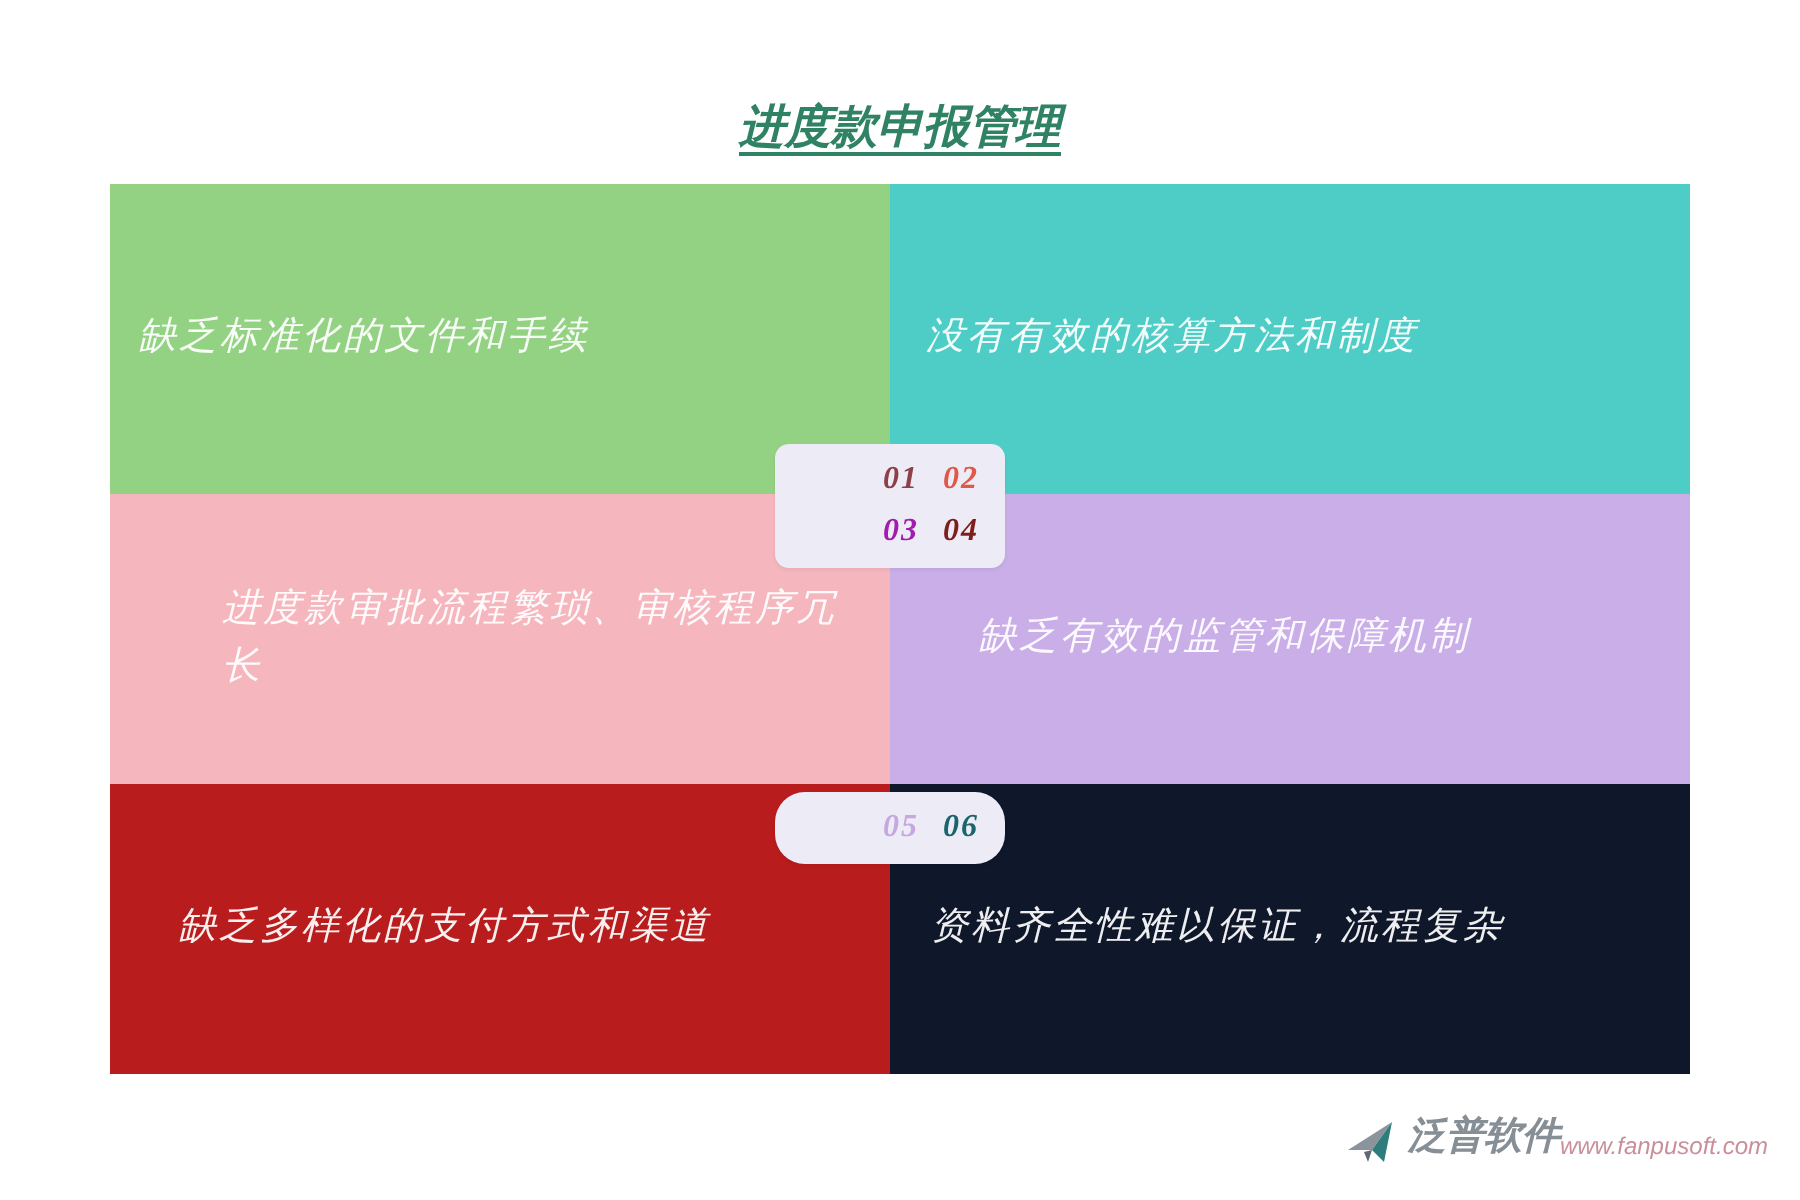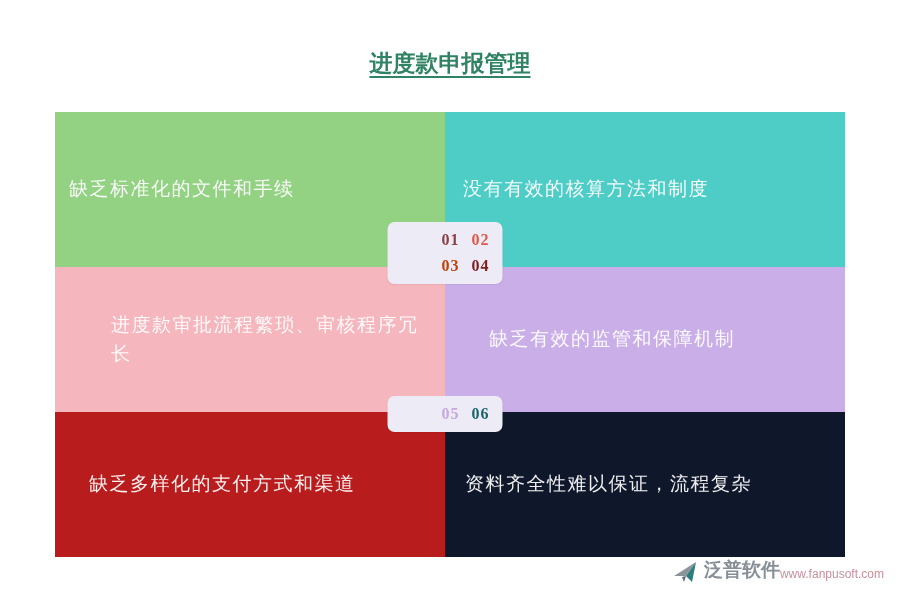--- a/index.html
+++ b/index.html
@@ -1,26 +1,27 @@
 <!DOCTYPE html>
 <html><head>
 <meta charset="utf-8">
 <style>
   html,body{margin:0;padding:0;background:#ffffff;}
   .page{
     position:relative;width:900px;height:600px;background:#ffffff;overflow:hidden;
     font-family:"Liberation Serif","DejaVu Serif",serif;
+    font-style:italic;
   }
   .title{
     position:absolute;top:48px;left:0;width:100%;margin:0;
     text-align:center;font-size:23px;font-weight:bold;
     text-decoration:underline;text-underline-offset:5px;
   }
   .grid{
-    position:absolute;left:55px;top:112px;width:844px;height:445px;
+    position:absolute;left:55px;top:92px;width:844px;height:445px;
     display:grid;grid-template-columns:390px 400px;grid-template-rows:155px 145px 145px;border-radius:31px;
   }
   .panel{
     display:flex;align-items:center;
     color:rgba(255,255,255,0.93);font-size:19px;letter-spacing:1.5px;
     line-height:1.5;box-sizing:border-box;
   }
   .p1{padding-left:14px;}
   .p2{padding:0 22px 0 56px;}
   .p3{padding-left:18px;}
@@ -28,21 +29,21 @@
   .p5{padding-left:14px;}
   .p6{padding-left:20px;}
   .badge{
     position:absolute;left:445px;transform:translateX(-50%);
     background:#edecf6;border-radius:7px;
     display:flex;flex-direction:column;gap:8px;
     padding:9px 13px;font-size:16px;font-weight:bold;letter-spacing:1px;
     box-shadow:0 1px 2px rgba(0,0,0,0.06);
   }
   .badge1{top:222px;}
-  .badge2{top:396px;}
+  .badge2{top:396px;border-radius:15px;}
   .badge-row{display:flex;gap:12px;justify-content:center;margin-left:41px;}
   .logo{
     position:absolute;right:16px;bottom:10px;
     display:flex;align-items:flex-start;gap:6px;
     font-family:"Liberation Sans","DejaVu Sans",sans-serif;
   }
   .logo-texts{display:flex;flex-direction:row;align-items:flex-end;}
   .logo-brand{font-size:19px;font-weight:bold;color:#868e96;line-height:1.1;}
   .logo-site{font-size:12px;color:#c98f9b;margin-top:2px;}
 </style>
@@ -73,21 +74,21 @@
       <span>资料齐全性难以保证，流程复杂</span>
     </div>
   </div>
 
   <div class="badge badge1">
     <div class="badge-row">
       <span style="color: rgb(141, 64, 72);">01</span>
       <span style="color: rgb(224, 88, 74);">02</span>
     </div>
     <div class="badge-row">
-      <span style="color: #c2410c;">03</span>
+      <span style="color: #a21caf;">03</span>
       <span style="color: #7f1d1d;">04</span>
     </div>
   </div>
 
   <div class="badge badge2">
     <div class="badge-row">
       <span style="color: rgb(197, 168, 224);">05</span>
       <span style="color: rgb(26, 100, 107);">06</span>
     </div>
   </div>

